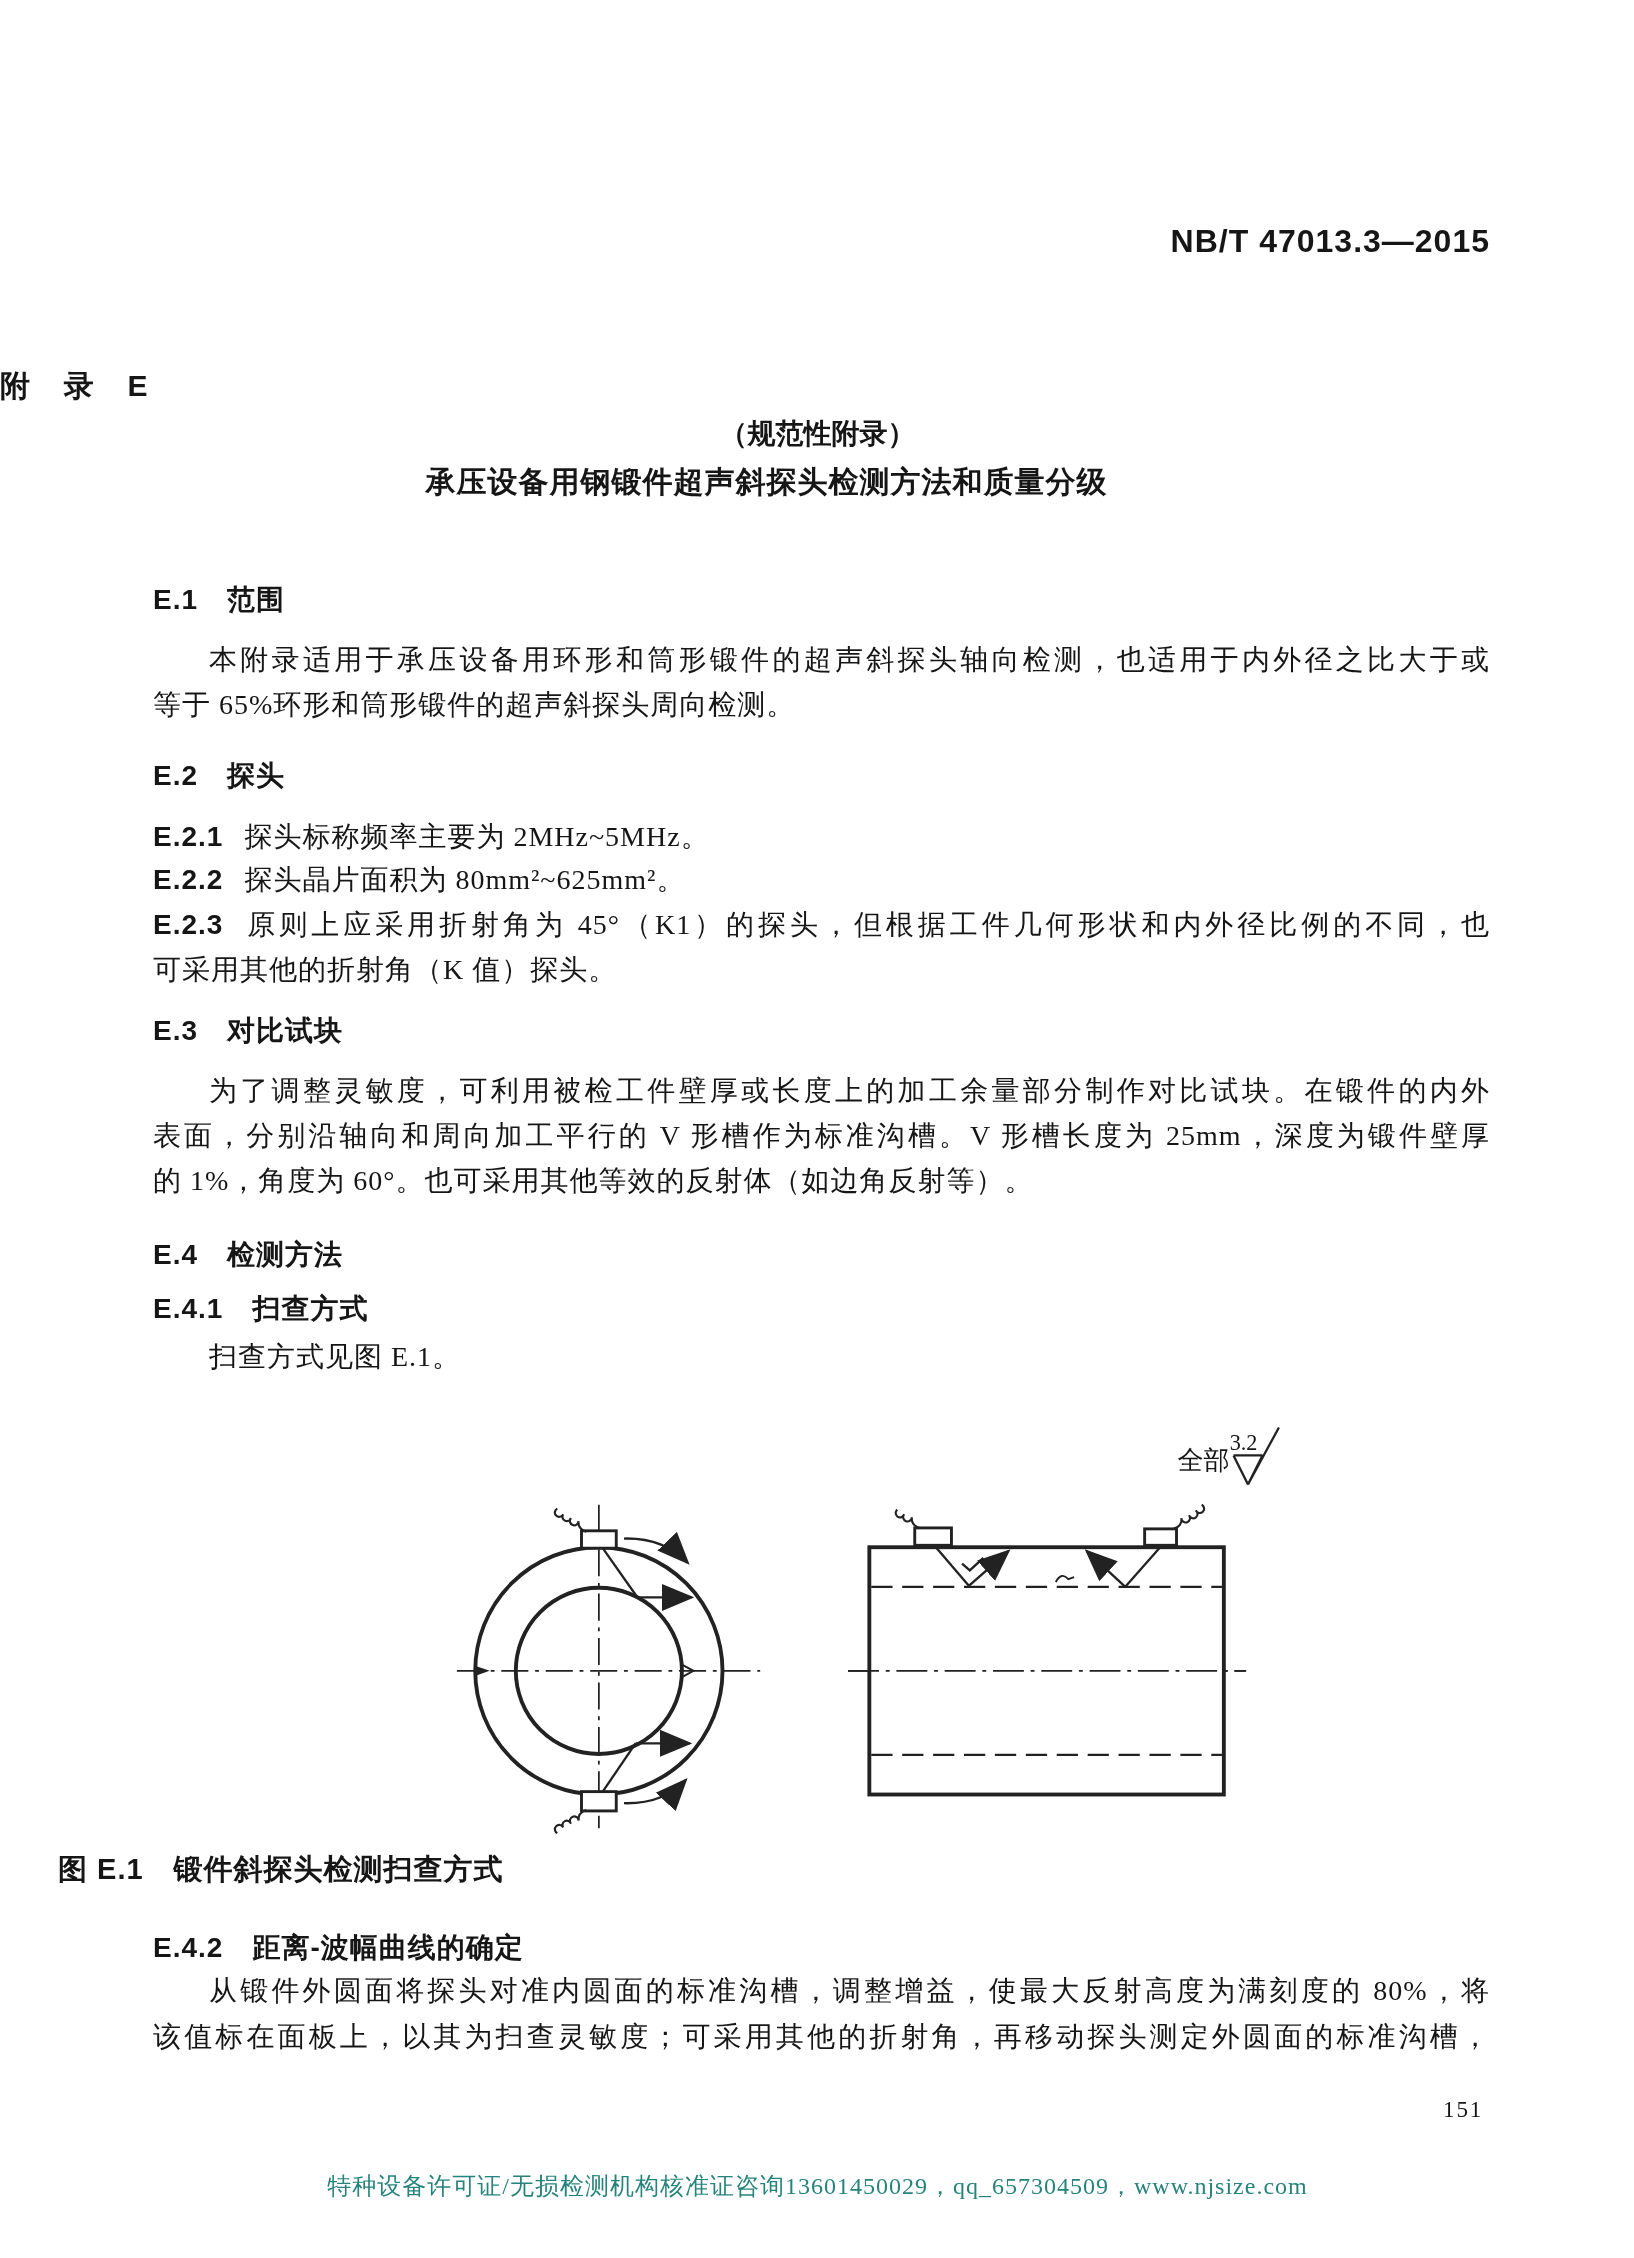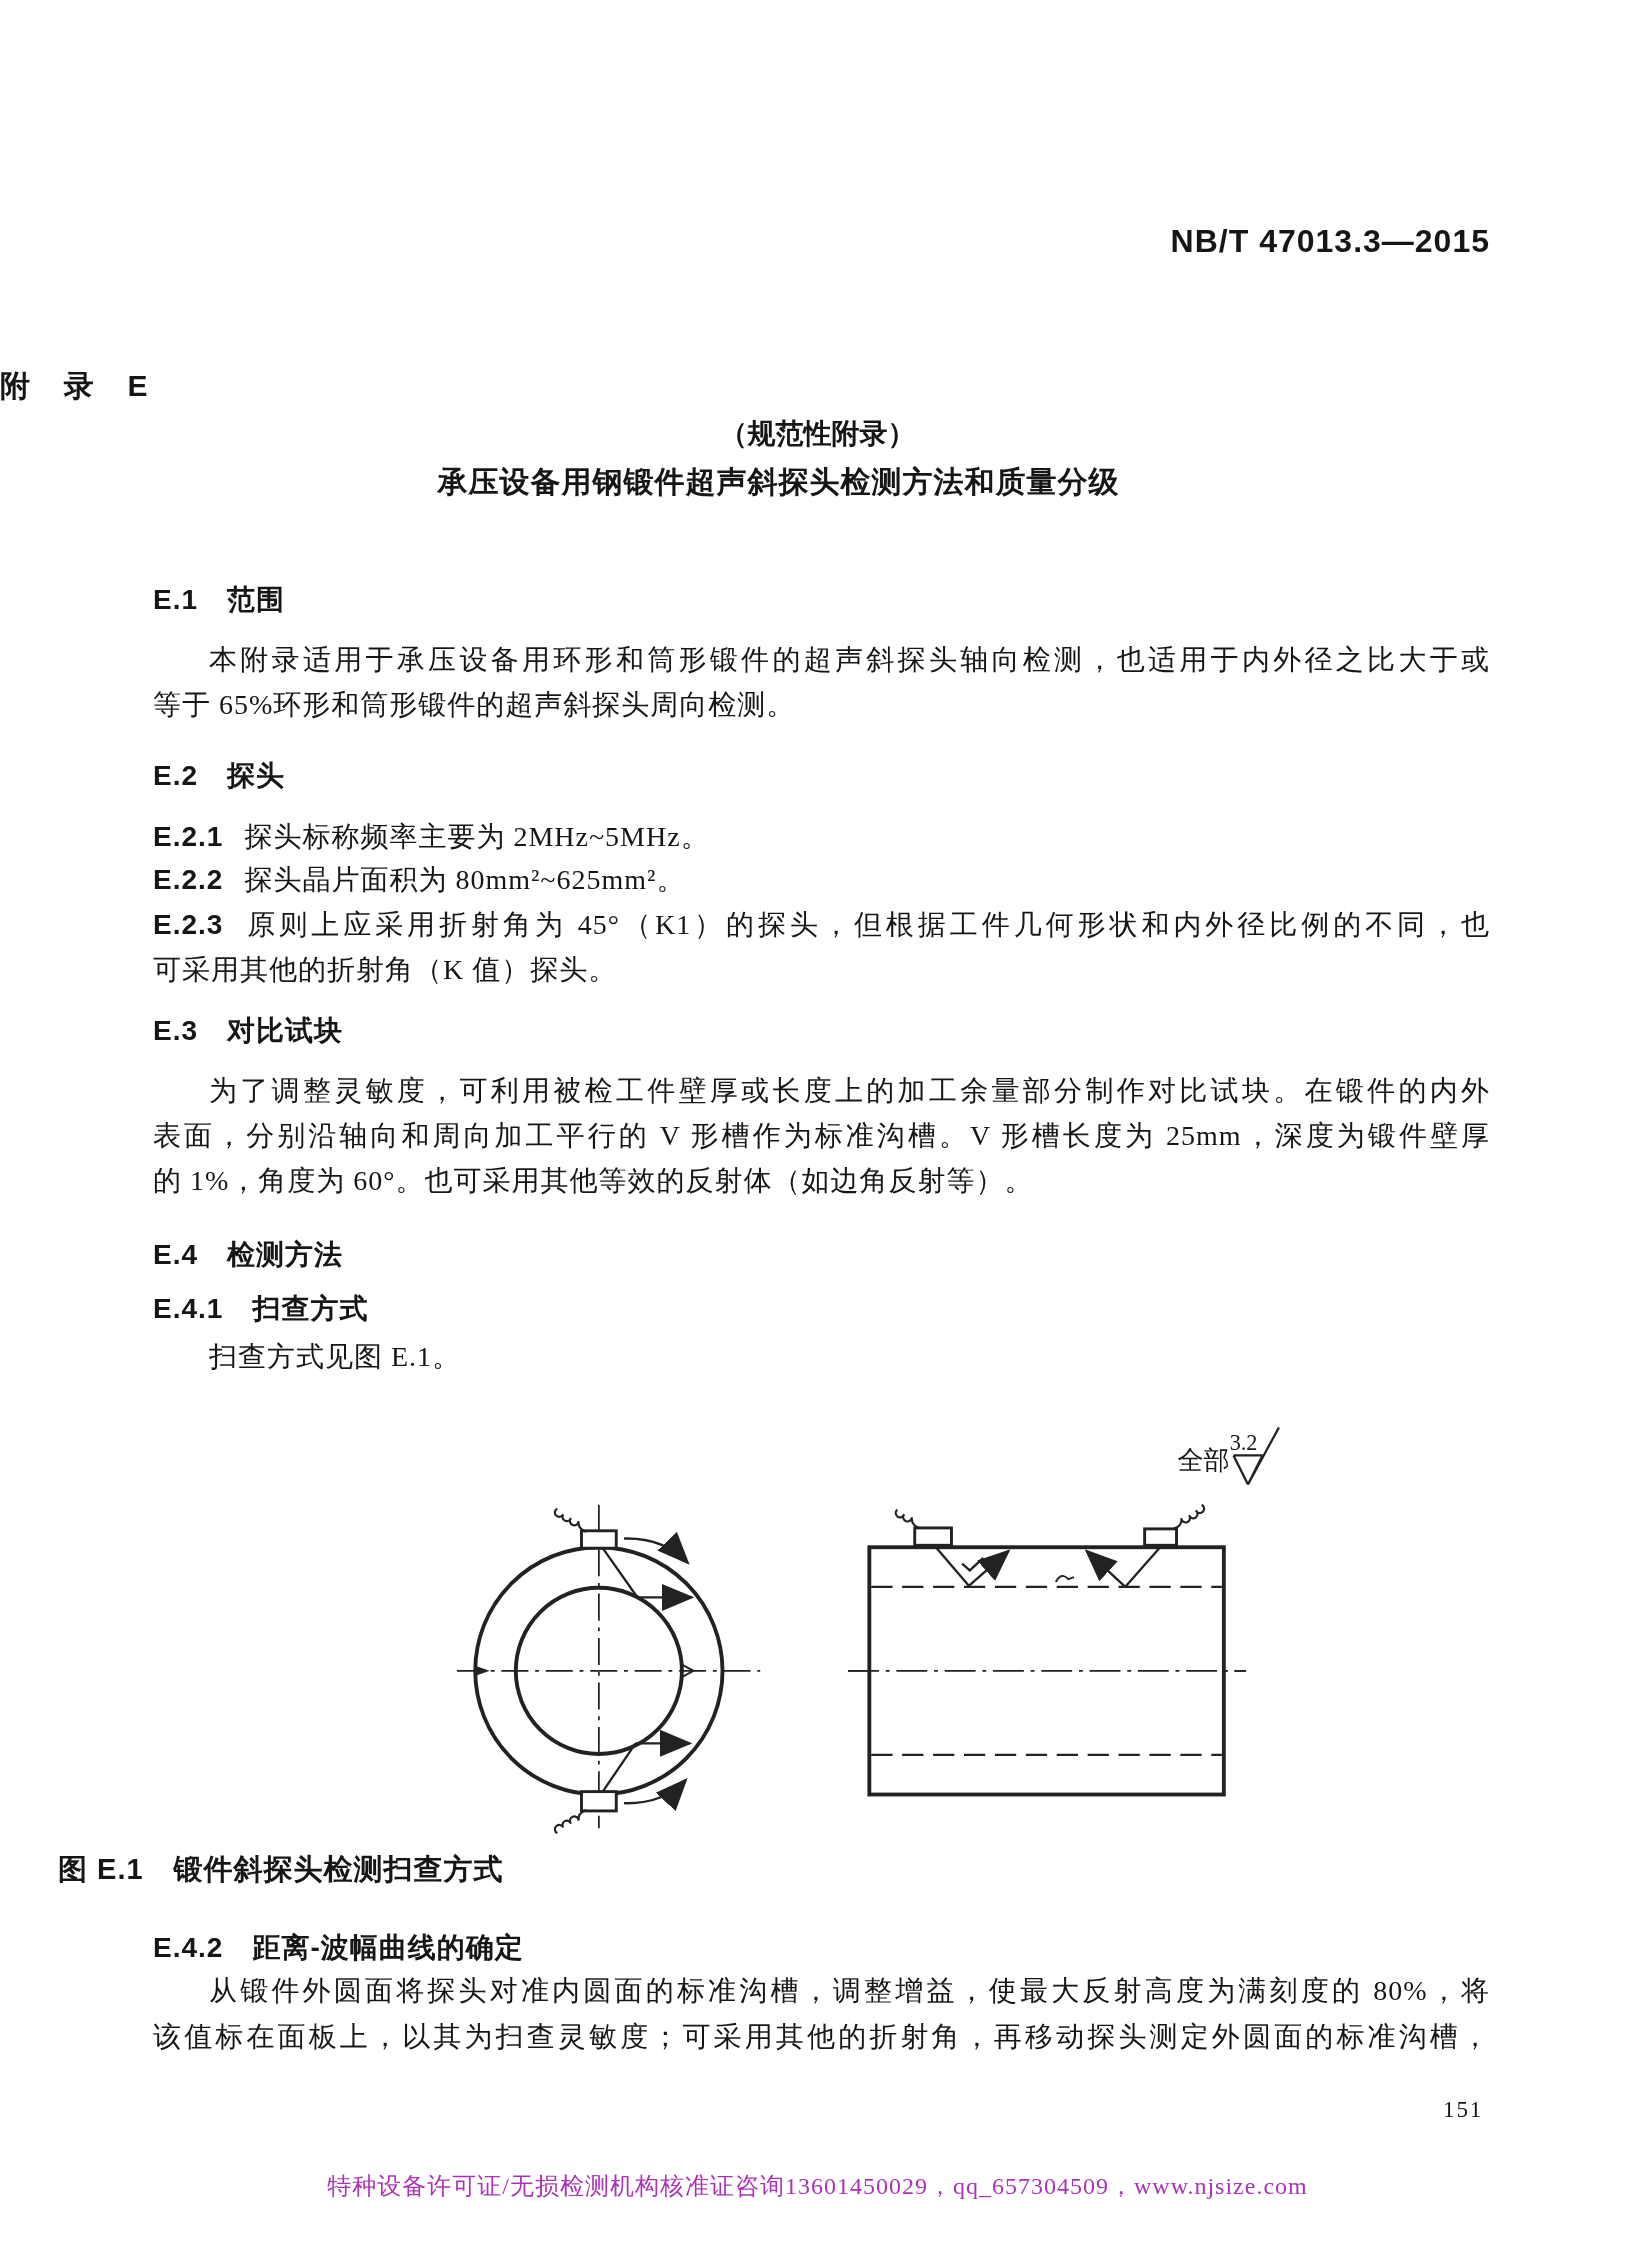--- a/index.html
+++ b/index.html
@@ -14,26 +14,26 @@
   .block{left:153px;width:1337px;}
   .line{font-size:28px;letter-spacing:1px;line-height:45px;white-space:nowrap;}
   .wrap .line{white-space:normal;}
   .jl{text-align:justify;text-align-last:justify;white-space:normal;}
   .ind{text-indent:56px;}
   .heading{font-size:28px;letter-spacing:1px;line-height:37px;}
   .lbl{font-family:"Liberation Sans","DejaVu Sans",sans-serif;font-weight:700;margin-right:21px;}
   .headerR{top:223px;right:145px;font-size:32px;letter-spacing:1px;}
   .t-app{top:366px;left:0;width:1308px;font-size:30px;letter-spacing:1.9px;}
   .t-type{top:415px;left:0;width:1635px;text-align:center;font-size:28px;}
-  .t-name{top:462px;left:12px;width:1533px;text-align:center;font-size:30px;letter-spacing:1px;}
+  .t-name{top:462px;left:0;width:1533px;text-align:center;font-size:30px;letter-spacing:1px;}
   .caption{top:1850px;left:0;width:1618px;box-sizing:border-box;padding-left:58px;
            text-align:left;font-size:29px;letter-spacing:1px;}
   .pageno{top:2097px;left:1443px;font-size:23px;letter-spacing:1.9px;}
   .watermark{top:2170px;left:0;width:1635px;text-align:center;
-             font-size:24px;letter-spacing:1px;color:#a21caf;opacity:.9;}
+             font-size:24px;letter-spacing:1px;color:#0f766e;opacity:.9;}
   svg .ln{stroke:#222;fill:none;}
 </style>
 </head>
 <body>
 
 <div class="page">
 
   <div class="abs headerR sans b">NB/T 47013.3—2015</div>
 
   <div class="abs t-app sans b">附　录　E</div>

